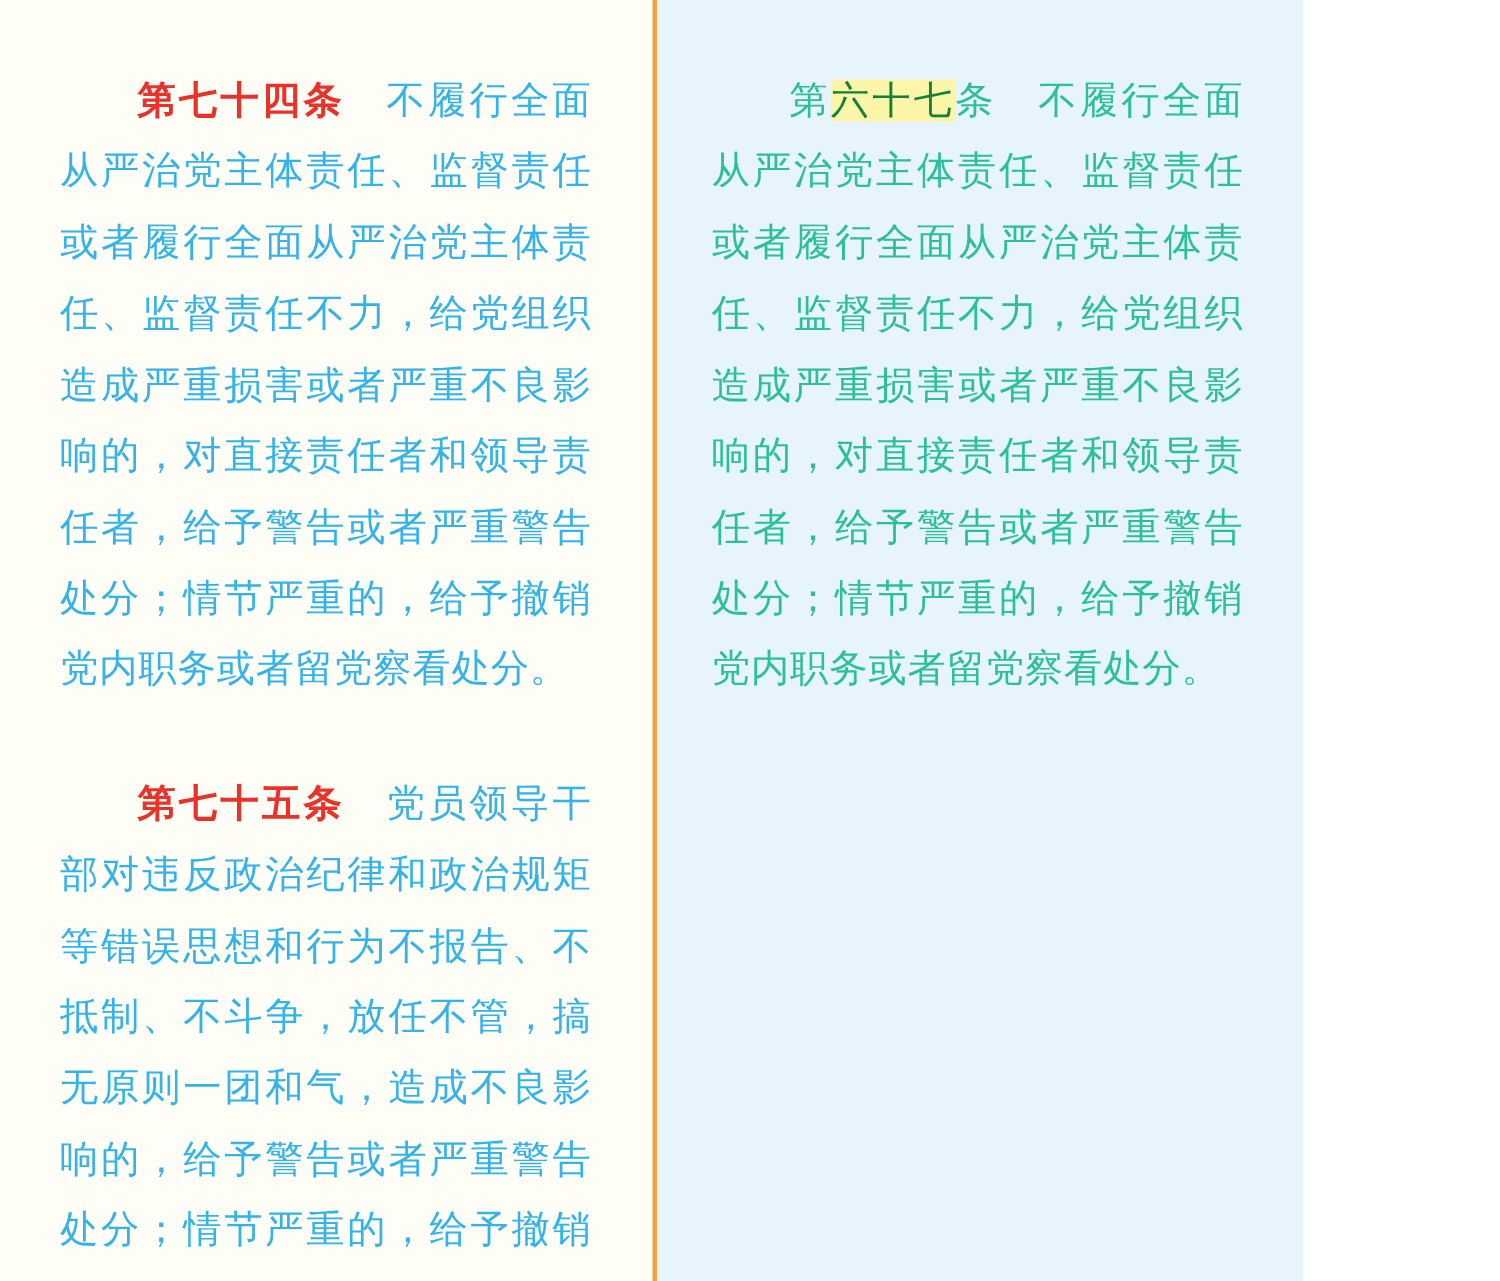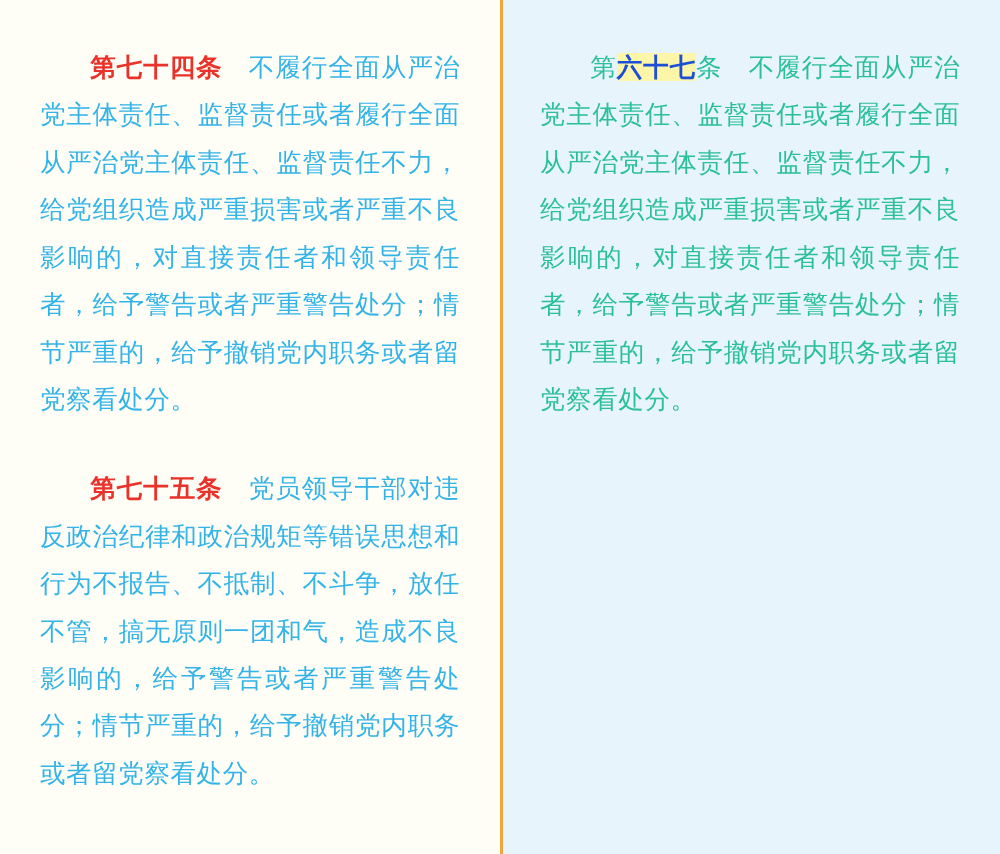--- a/index.html
+++ b/index.html
@@ -8,21 +8,21 @@
   }
   body {
     width: 1000px;
     height: 854px;
     font-family: "Liberation Sans", sans-serif;
     background: #ffffff;
     overflow: hidden;
   }
   .page {
     display: flex;
-    width: 1000px;
+    width: 869px;
     height: 854px;
   }
   .column {
     width: 500px;
     height: 854px;
     box-sizing: border-box;
     padding: 44px 40px 0 40px;
     position: relative;
   }
   .col-left {
@@ -53,22 +53,22 @@
   }
   .indent {
     display: inline-block;
     width: 50px;
   }
   .art-head {
     font-weight: bold;
     color: #e8322a;
   }
   .col-right .art-head {
-    font-weight: bold;
-    color: #1d4ed8;
+    font-weight: normal;
+    color: #15803d;
     background: #fdf6a8;
   }
   .gap {
     display: inline-block;
     width: 26px;
   }
 </style>
 </head>
 <body>
 

